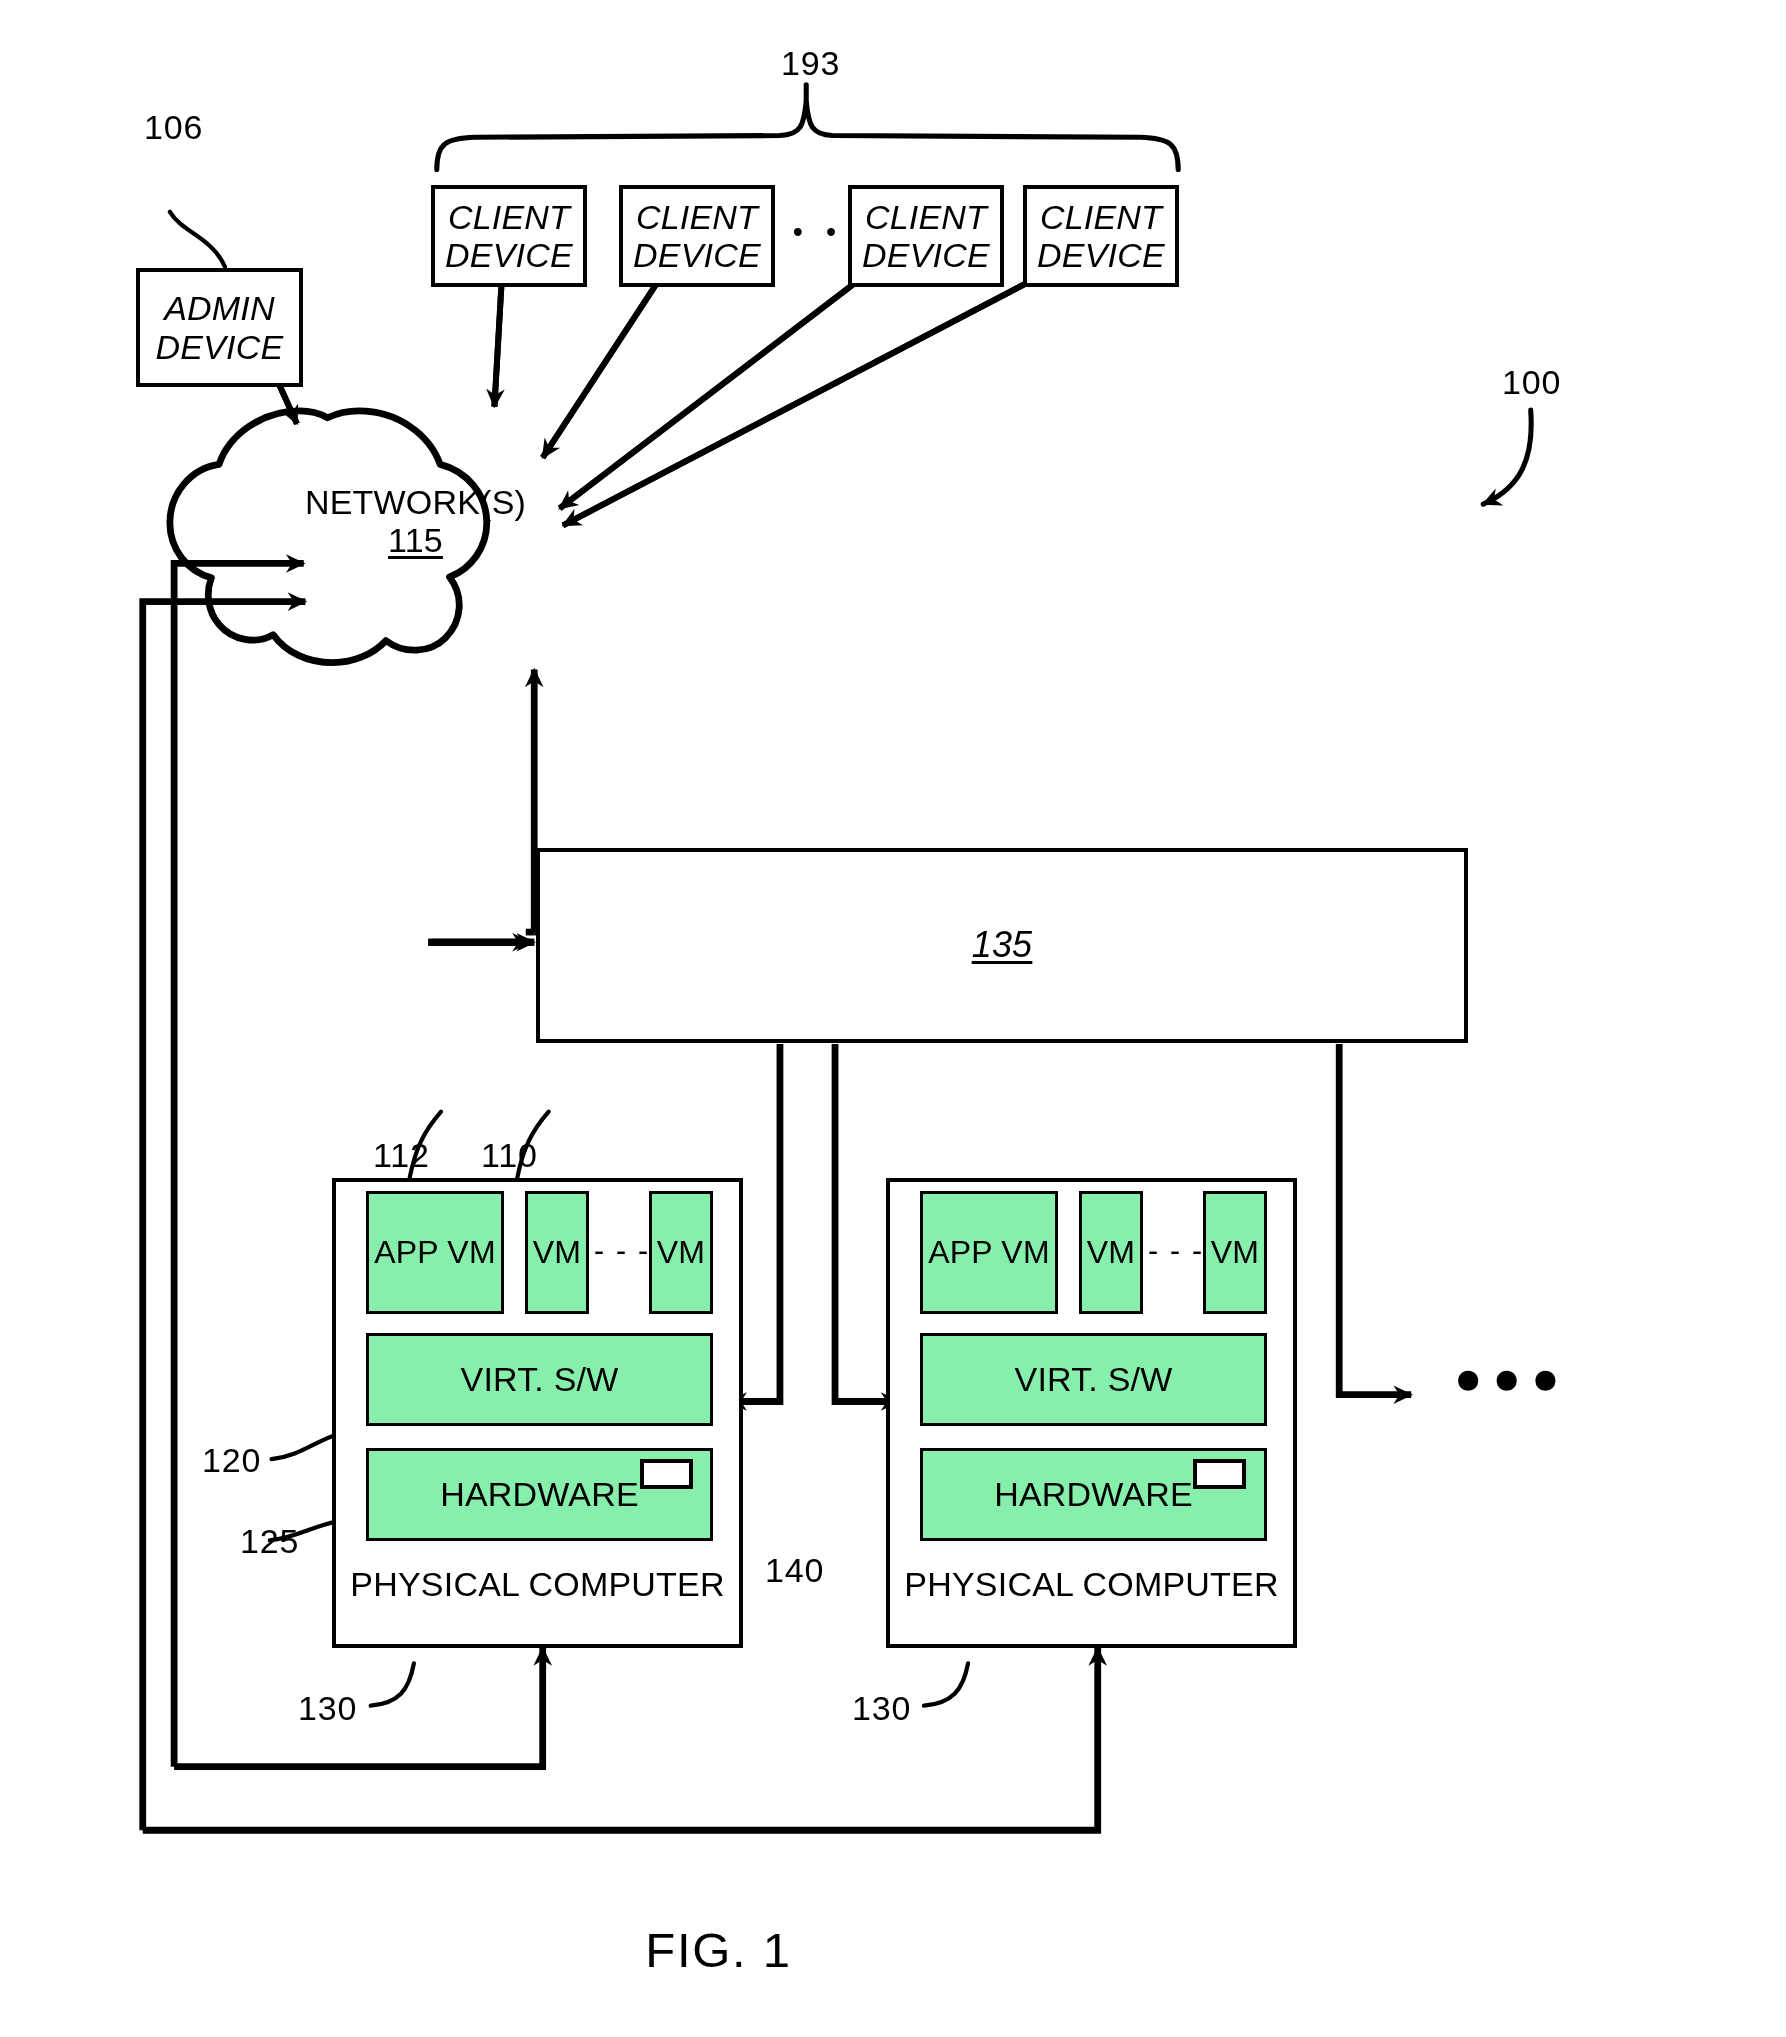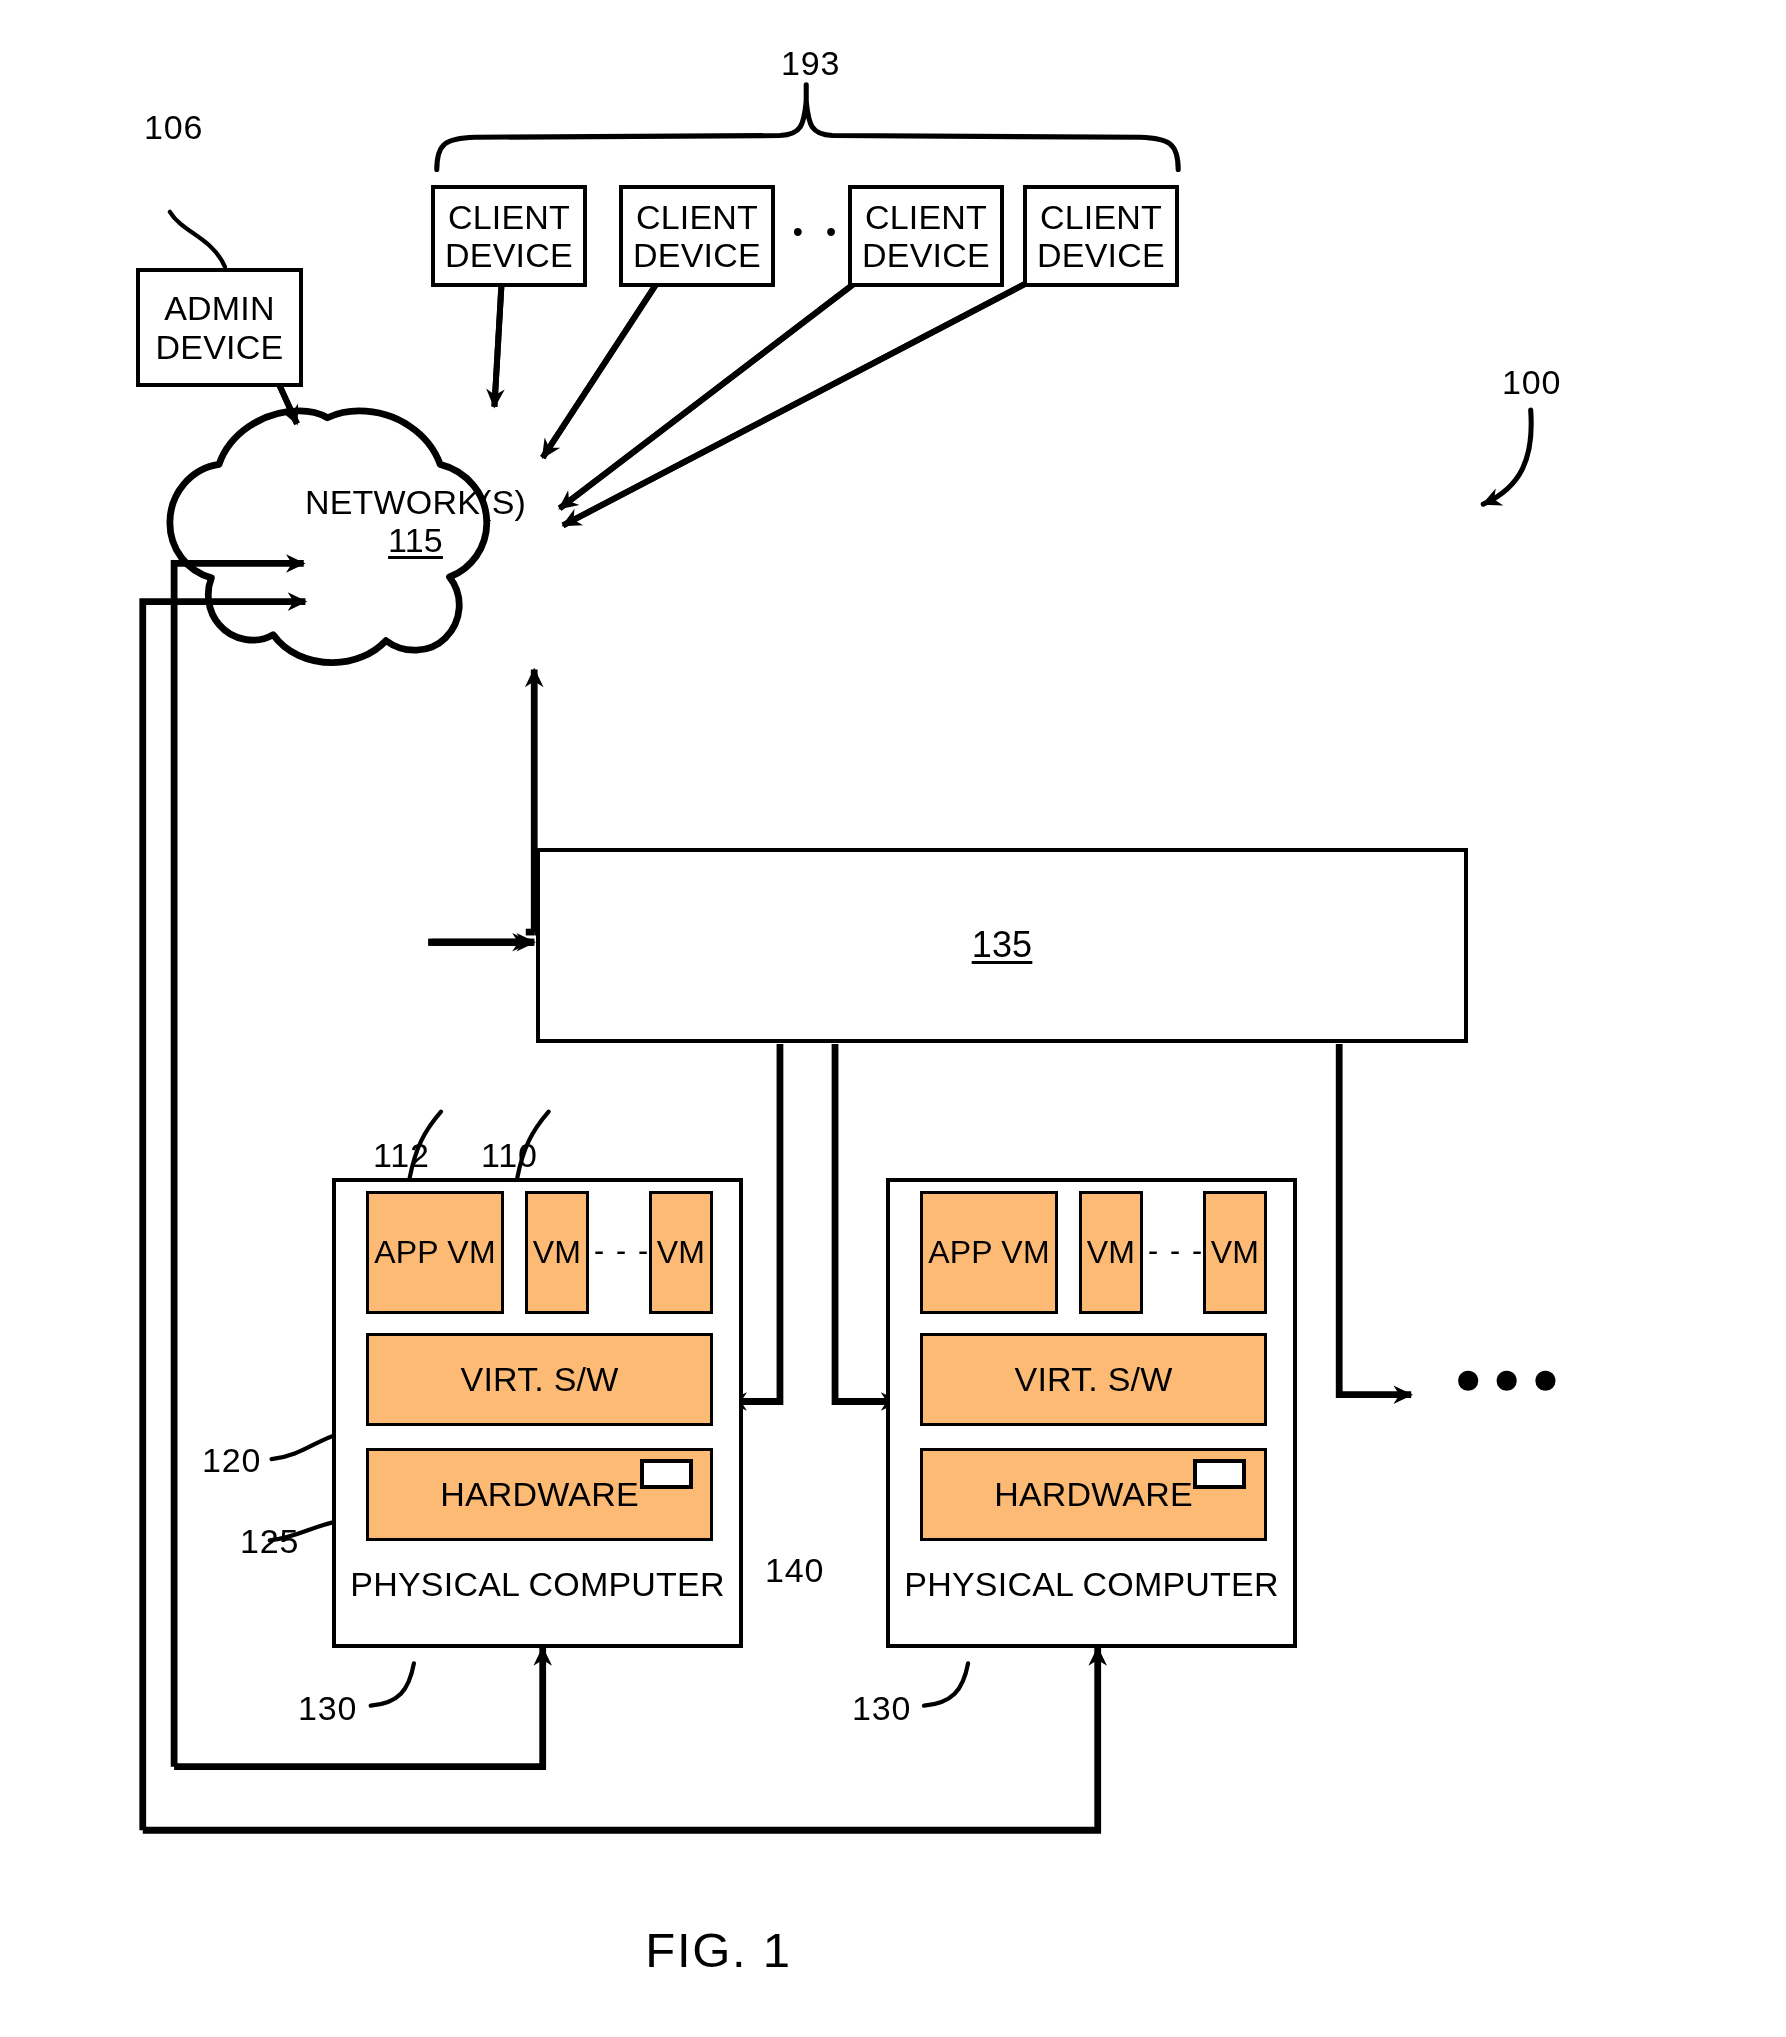--- a/index.html
+++ b/index.html
@@ -33,24 +33,25 @@
     display: flex;
     align-items: center;
     justify-content: center;
     text-align: center;
     line-height: 1.12;
     letter-spacing: 0.2px;
   }
   .node-box {
     border: 4.2px solid #000;
     background: #fff;
+    font-style: italic;
   }
   .node-box-thin {
     border: 3.4px solid #000;
-    background: #fdba74;
+    background: #86efac;
   }
   .reftext {
     font-size: 34px;
     letter-spacing: 0.8px;
     white-space: nowrap;
   }
   .figcaption {
     font-size: 49px;
     letter-spacing: 1.7px;
     white-space: nowrap;

